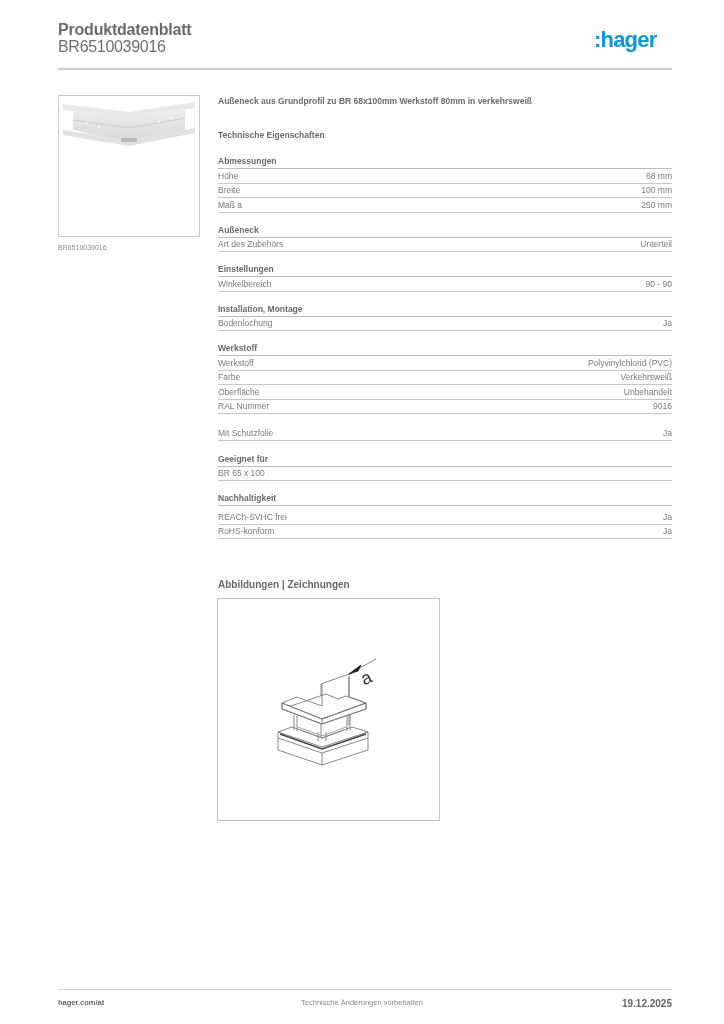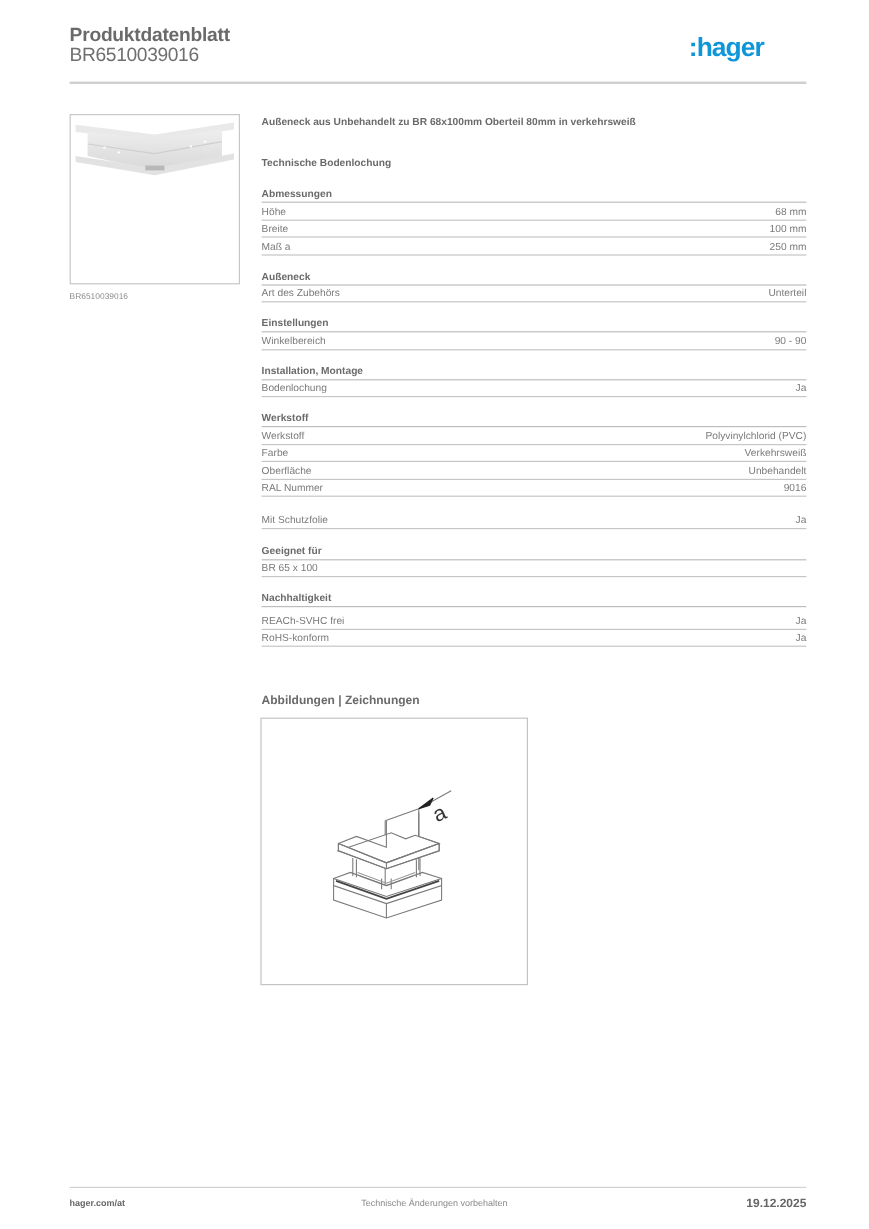--- a/index.html
+++ b/index.html
@@ -10,21 +10,21 @@
     }
     .header-title {
       position: absolute; left: 58px; top: 21px;
       font-size: 16px; font-weight: bold; color: #6a6a6a; letter-spacing: -0.2px;
     }
     .header-subtitle {
       position: absolute; left: 58px; top: 38px;
       font-size: 16px; color: #6f6f6f; letter-spacing: -0.3px;
     }
     .logo {
-      position: absolute; left: 574px; top: 29px;
+      position: absolute; left: 594px; top: 29px;
       font-size: 22px; font-weight: bold; color: #0e96d9; letter-spacing: -0.8px;
       line-height: 22px;
     }
     .header-rule {
       position: absolute; left: 58px; top: 68px; width: 614px; height: 2px; background: #cfcfcf;
     }
     .thumb {
       position: absolute; left: 58px; top: 95px; width: 142px; height: 142px;
       border: 1px solid #c7c7c7; box-sizing: border-box; background: #fff; overflow: hidden;
     }
@@ -86,22 +86,22 @@
     <rect x="62" y="42" width="16" height="4" fill="#b8b8b8"></rect>
     <circle cx="28" cy="27" r="1" fill="#fff"></circle>
       <circle cx="40" cy="31" r="1" fill="#fff"></circle>
     <circle cx="100" cy="26" r="1" fill="#fff"></circle>
       <circle cx="112" cy="22" r="1" fill="#fff"></circle>
   </svg>
 </div>
 <div class="thumb-caption">BR6510039016</div>
 
 <div class="main">
-  <div class="product-desc">Außeneck aus Unbehandelt zu BR 68x100mm Oberteil 80mm in verkehrsweiß</div>
-  <div class="tech-title">Technische Bodenlochung</div>
+  <div class="product-desc">Außeneck aus Grundprofil zu BR 68x100mm Werkstoff 80mm in verkehrsweiß</div>
+  <div class="tech-title">Technische Eigenschaften</div>
 
   <div class="section" style="margin-top:14px">
     <div class="section-title">Abmessungen</div>
     <div class="row">
         <span>Höhe</span>
         <span class="val">68 mm</span>
       </div>
     <div class="row">
         <span>Breite</span>
         <span class="val">100 mm</span>

